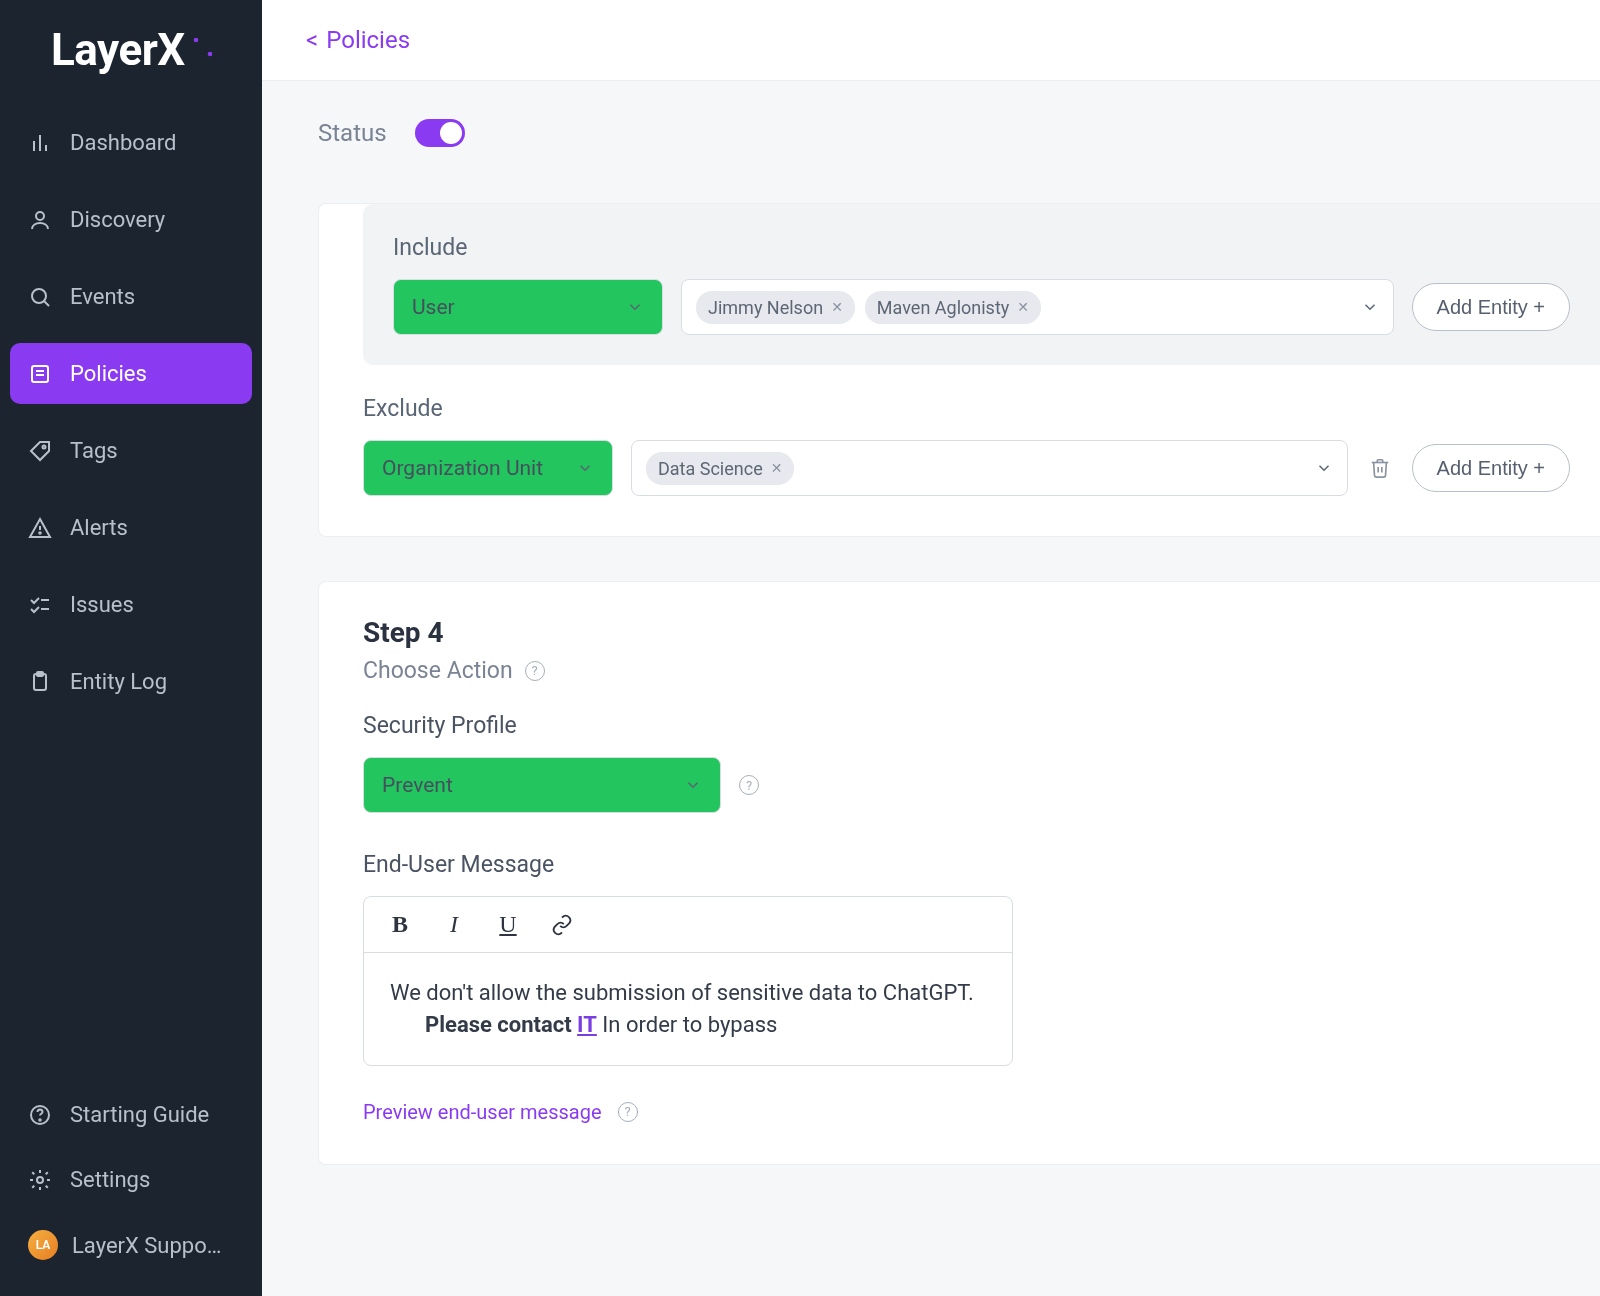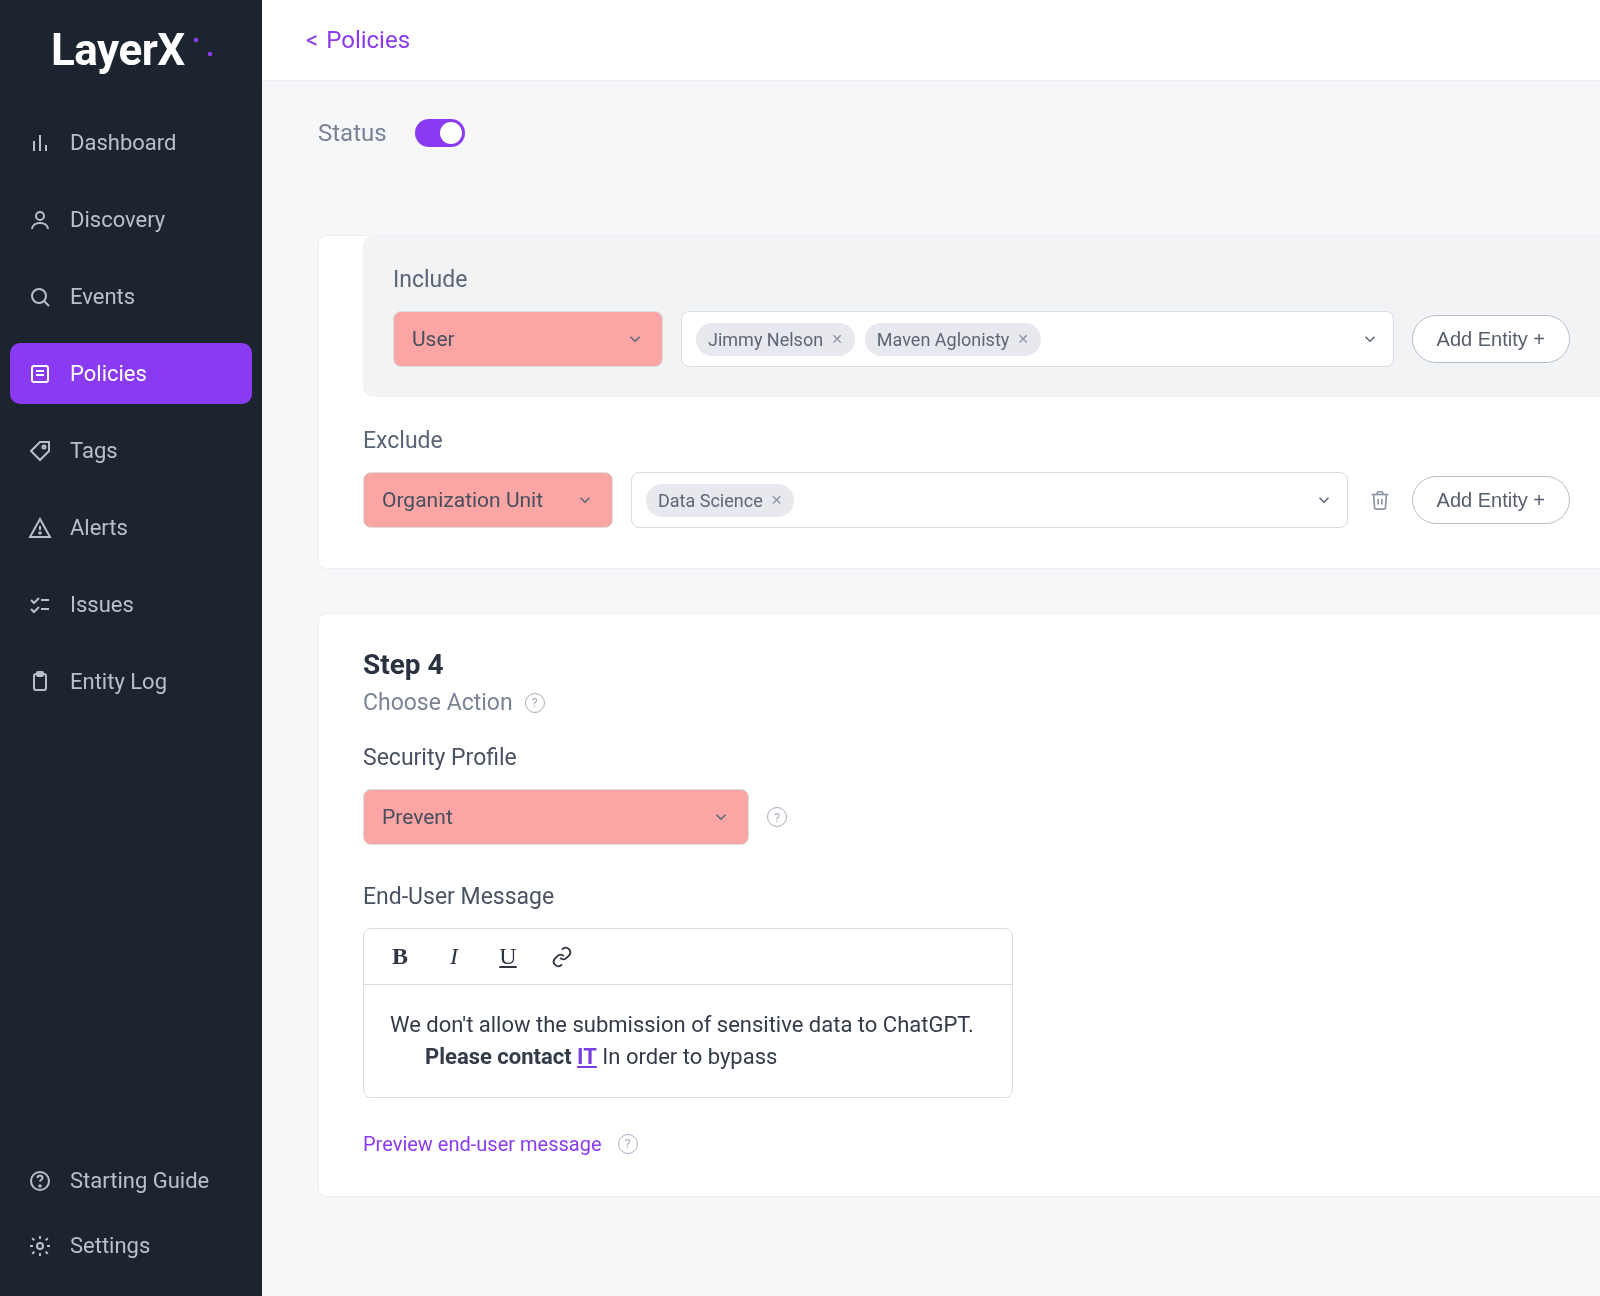--- a/index.html
+++ b/index.html
@@ -34,33 +34,33 @@
   .nav-bottom{display:flex;flex-direction:column;gap:4px;padding:0 10px 20px 10px;}
   .profile{display:flex;align-items:center;gap:14px;padding:16px 18px;color:var(--sidebar-text);font-size:22px;}
   .avatar{width:30px;height:30px;border-radius:50%;background:linear-gradient(135deg,#f5b041,#e67e22);display:flex;align-items:center;justify-content:center;font-size:12px;font-weight:600;color:#fff;}
 
   
   .main{flex:1;display:flex;flex-direction:column;overflow:hidden;}
   .topbar{background:#fff;border-bottom:1px solid #eceef2;padding:26px 44px;}
   .breadcrumb{display:flex;align-items:center;gap:8px;color:var(--accent);font-size:24px;cursor:pointer;}
   .content{flex:1;overflow:auto;padding:38px 0 40px 56px;}
 
-  .status-row{display:flex;align-items:center;gap:28px;margin-bottom:88px;}
+  .status-row{display:flex;align-items:center;gap:28px;margin-bottom:56px;}
   .status-label{font-size:24px;color:var(--text-light);}
   .toggle{width:50px;height:28px;border-radius:14px;background:var(--accent);position:relative;cursor:pointer;}
   .toggle::after{content:"";position:absolute;width:22px;height:22px;border-radius:50%;background:#fff;top:3px;right:3px;}
 
   .card{background:#fff;border:1px solid #eceef2;border-radius:8px 0 0 8px;padding:0 0 40px 0;margin-bottom:44px;border-right:none;}
 
   .include-block{background:var(--section-grey);border-radius:10px 0 0 10px;margin:0 0 30px 44px;padding:30px 30px 30px 30px;}
   .exclude-block{padding:0 30px 0 44px;}
   .block-title{font-size:23px;color:var(--text-medium);margin-bottom:18px;}
 
   .row{display:flex;align-items:center;gap:18px;}
-  .select{background:#fca5a5;border:1px solid var(--border);border-radius:8px;height:56px;display:flex;align-items:center;justify-content:space-between;padding:0 18px;cursor:pointer;}
+  .select{background:#22c55e;border:1px solid var(--border);border-radius:8px;height:56px;display:flex;align-items:center;justify-content:space-between;padding:0 18px;cursor:pointer;}
   .select-label{font-size:21px;color:#464f5d;}
   .select-narrow{width:270px;}
   .select-wide{width:250px;}
   .chips-box{flex:1;background:#fff;border:1px solid var(--border);border-radius:8px;height:56px;display:flex;align-items:center;padding:0 14px;gap:10px;cursor:text;position:relative;justify-content:center;}
   .chip{background:var(--chip-bg);border-radius:16px;padding:6px 12px;display:flex;align-items:center;gap:8px;}
   .chip-label{font-size:18px;color:#5d6675;}
   .chip-x{color:#8a93a2;font-size:14px;cursor:pointer;line-height:1;}
   .chips-chevron{margin-left:auto;}
 
   .chevron{width:18px;height:18px;}
@@ -73,21 +73,21 @@
 
   
   .step-card{background:#fff;border:1px solid #eceef2;border-radius:8px 0 0 8px;padding:34px 40px 40px 44px;border-right:none;}
   .step-title{font-size:28px;font-weight:700;margin:0 0 8px 0;color:#2a3240;}
   .step-sub{font-size:23px;color:var(--text-light);display:flex;align-items:center;gap:12px;margin-bottom:28px;}
   .section-label{font-size:23px;color:#4a5362;margin-bottom:18px;}
 
   .help-icon{width:20px;height:20px;border:1.5px solid #a6aebb;border-radius:50%;display:inline-flex;align-items:center;justify-content:center;font-size:13px;color:#a6aebb;cursor:pointer;line-height:1;}
 
   .profile-row{display:flex;align-items:center;gap:18px;margin-bottom:38px;}
-  .select-profile{width:386px;}
+  .select-profile{width:358px;}
 
   .editor-box{width:650px;border:1px solid var(--border);border-radius:8px;background:#fff;overflow:hidden;}
   .editor-toolbar{height:56px;display:flex;align-items:center;gap:26px;padding:0 22px;border-bottom:1px solid var(--border);}
   .tool-btn{width:28px;height:28px;display:flex;align-items:center;justify-content:center;cursor:pointer;font-size:24px;font-family:Georgia,serif;color:#2e3541;}
   .tool-underline{text-decoration:underline;}
   .tool-link svg{width:22px;height:22px;stroke:#2e3541;fill:none;stroke-width:2;}
   .editor-body{padding:24px 26px;font-size:22px;line-height:1.45;color:#333b48;}
   .editor-body b{font-weight:700;margin-left:35px;}
   .editor-link{color:var(--link);font-weight:700;text-decoration:underline;}
 
@@ -203,20 +203,24 @@
       <span>Starting Guide</span>
     </div>
     <div class="nav-item">
       <span class="nav-icon">
           <svg viewBox="0 0 24 24">
             <circle cx="12" cy="12" r="3"></circle>
             <path d="M12 2v3M12 19v3M4.2 4.2l2.1 2.1M17.7 17.7l2.1 2.1M2 12h3M19 12h3M4.2 19.8l2.1-2.1M17.7 6.3l2.1-2.1"></path>
           </svg>
         </span>
       <span>Settings</span>
+    </div>
+    <div class="profile">
+      <span class="avatar">LA</span>
+      <span>LayerX Suppo…</span>
     </div>
   </div>
 </aside>
 
 <main class="main">
 
   <div class="topbar">
     <div class="breadcrumb">
       <span>&lt;</span>
       <span>Policies</span>

